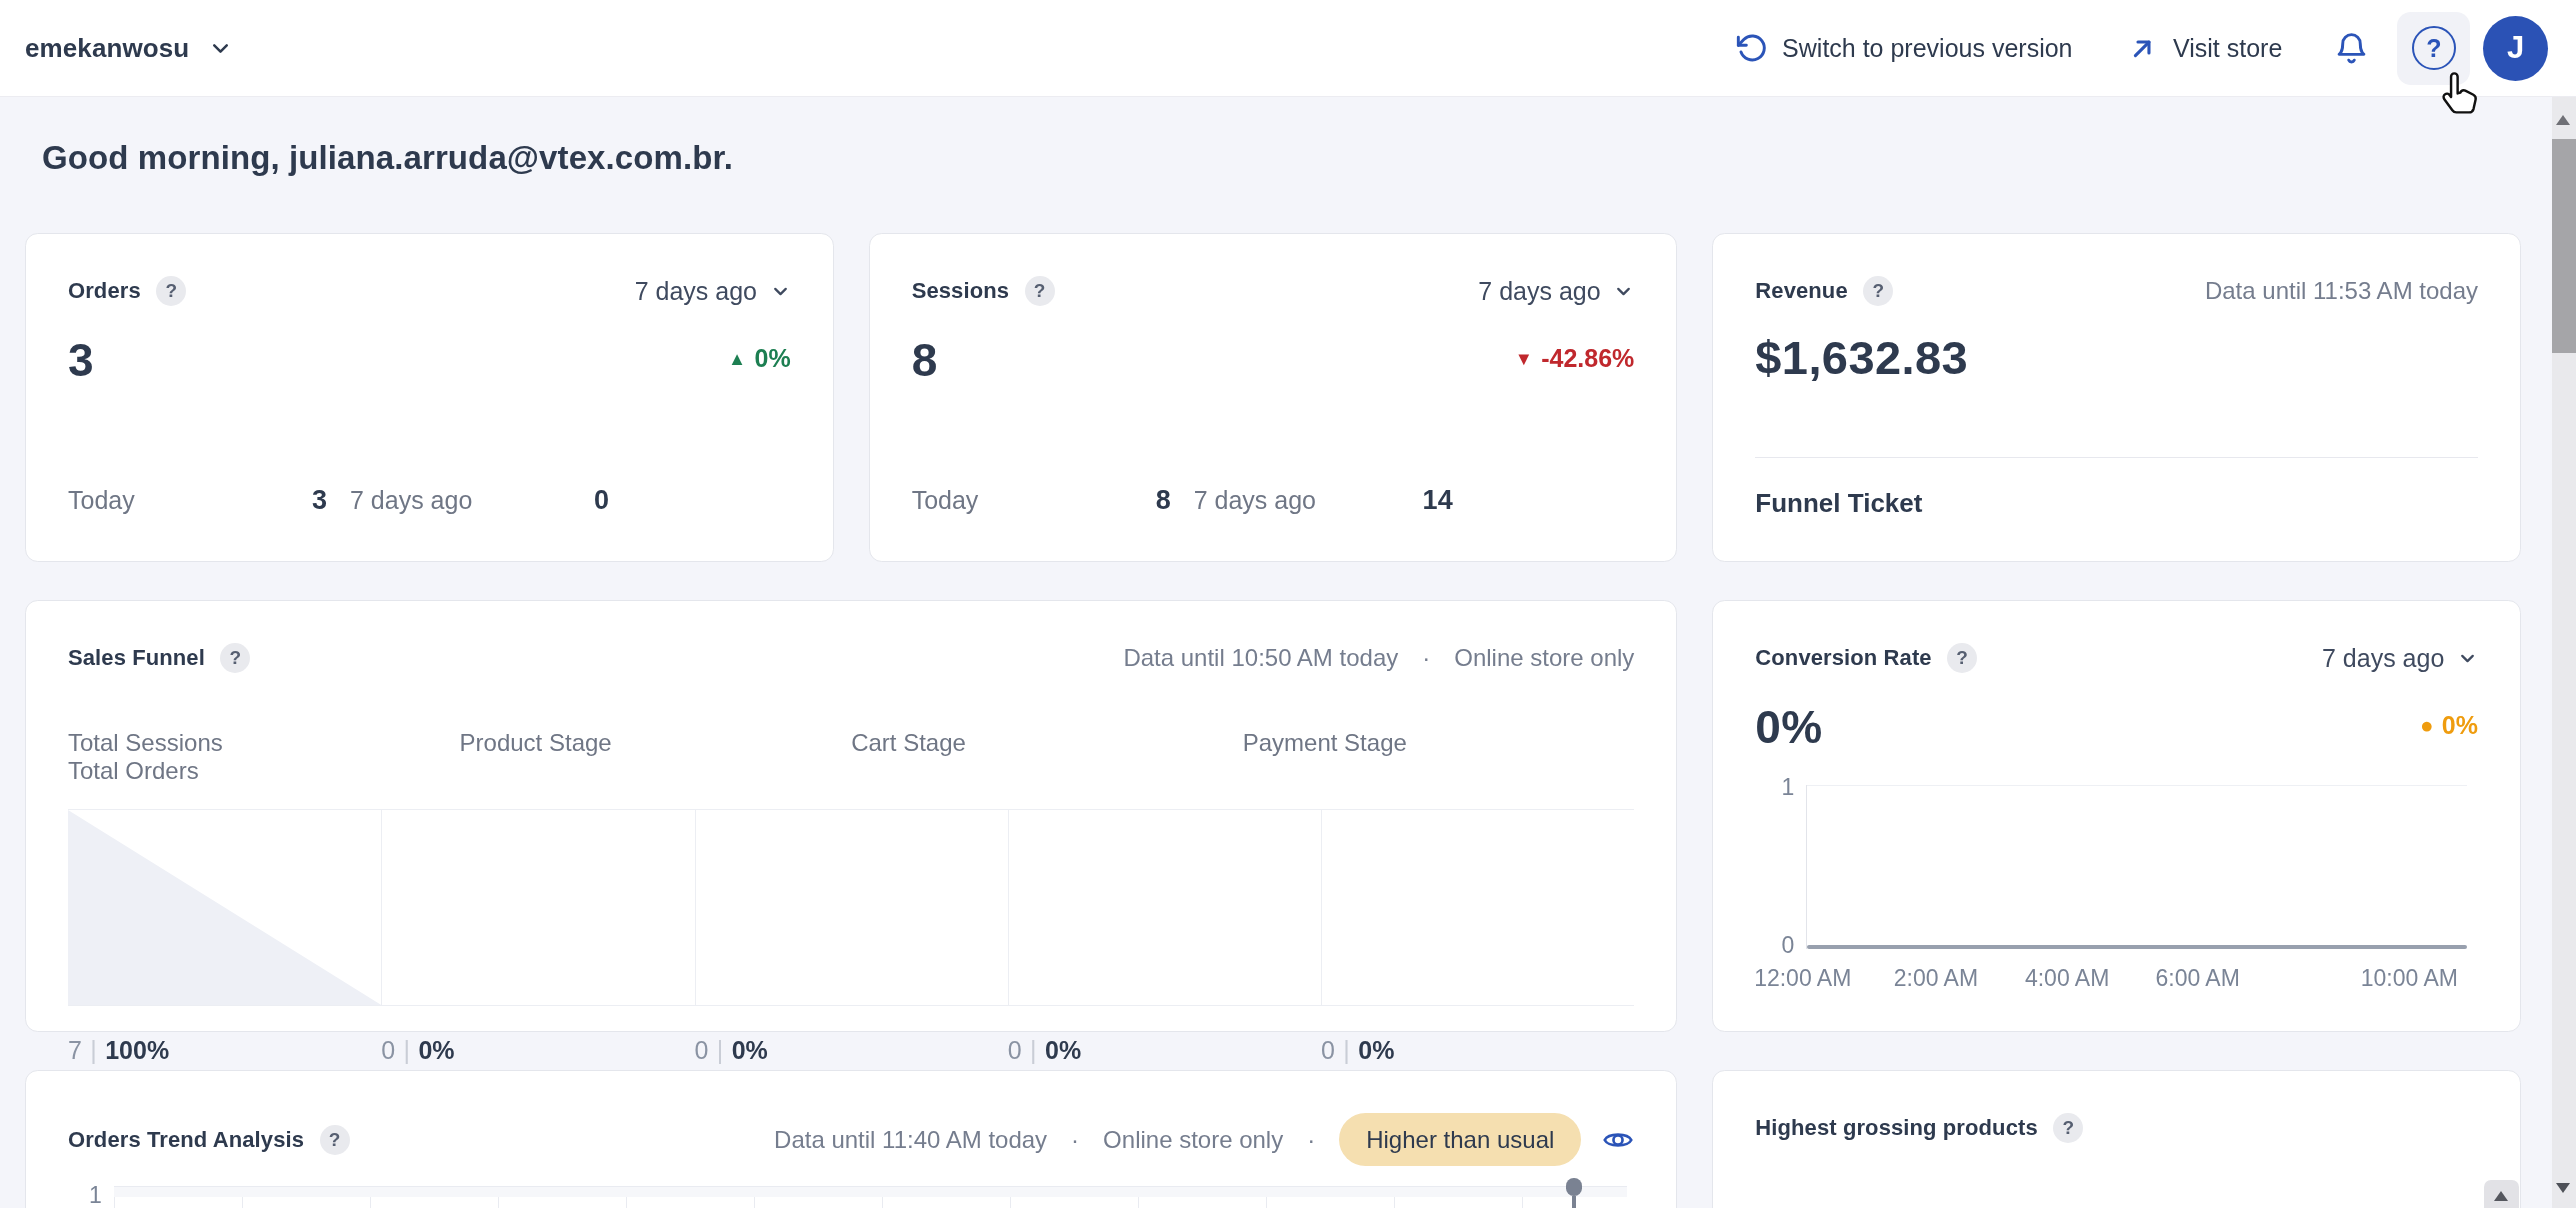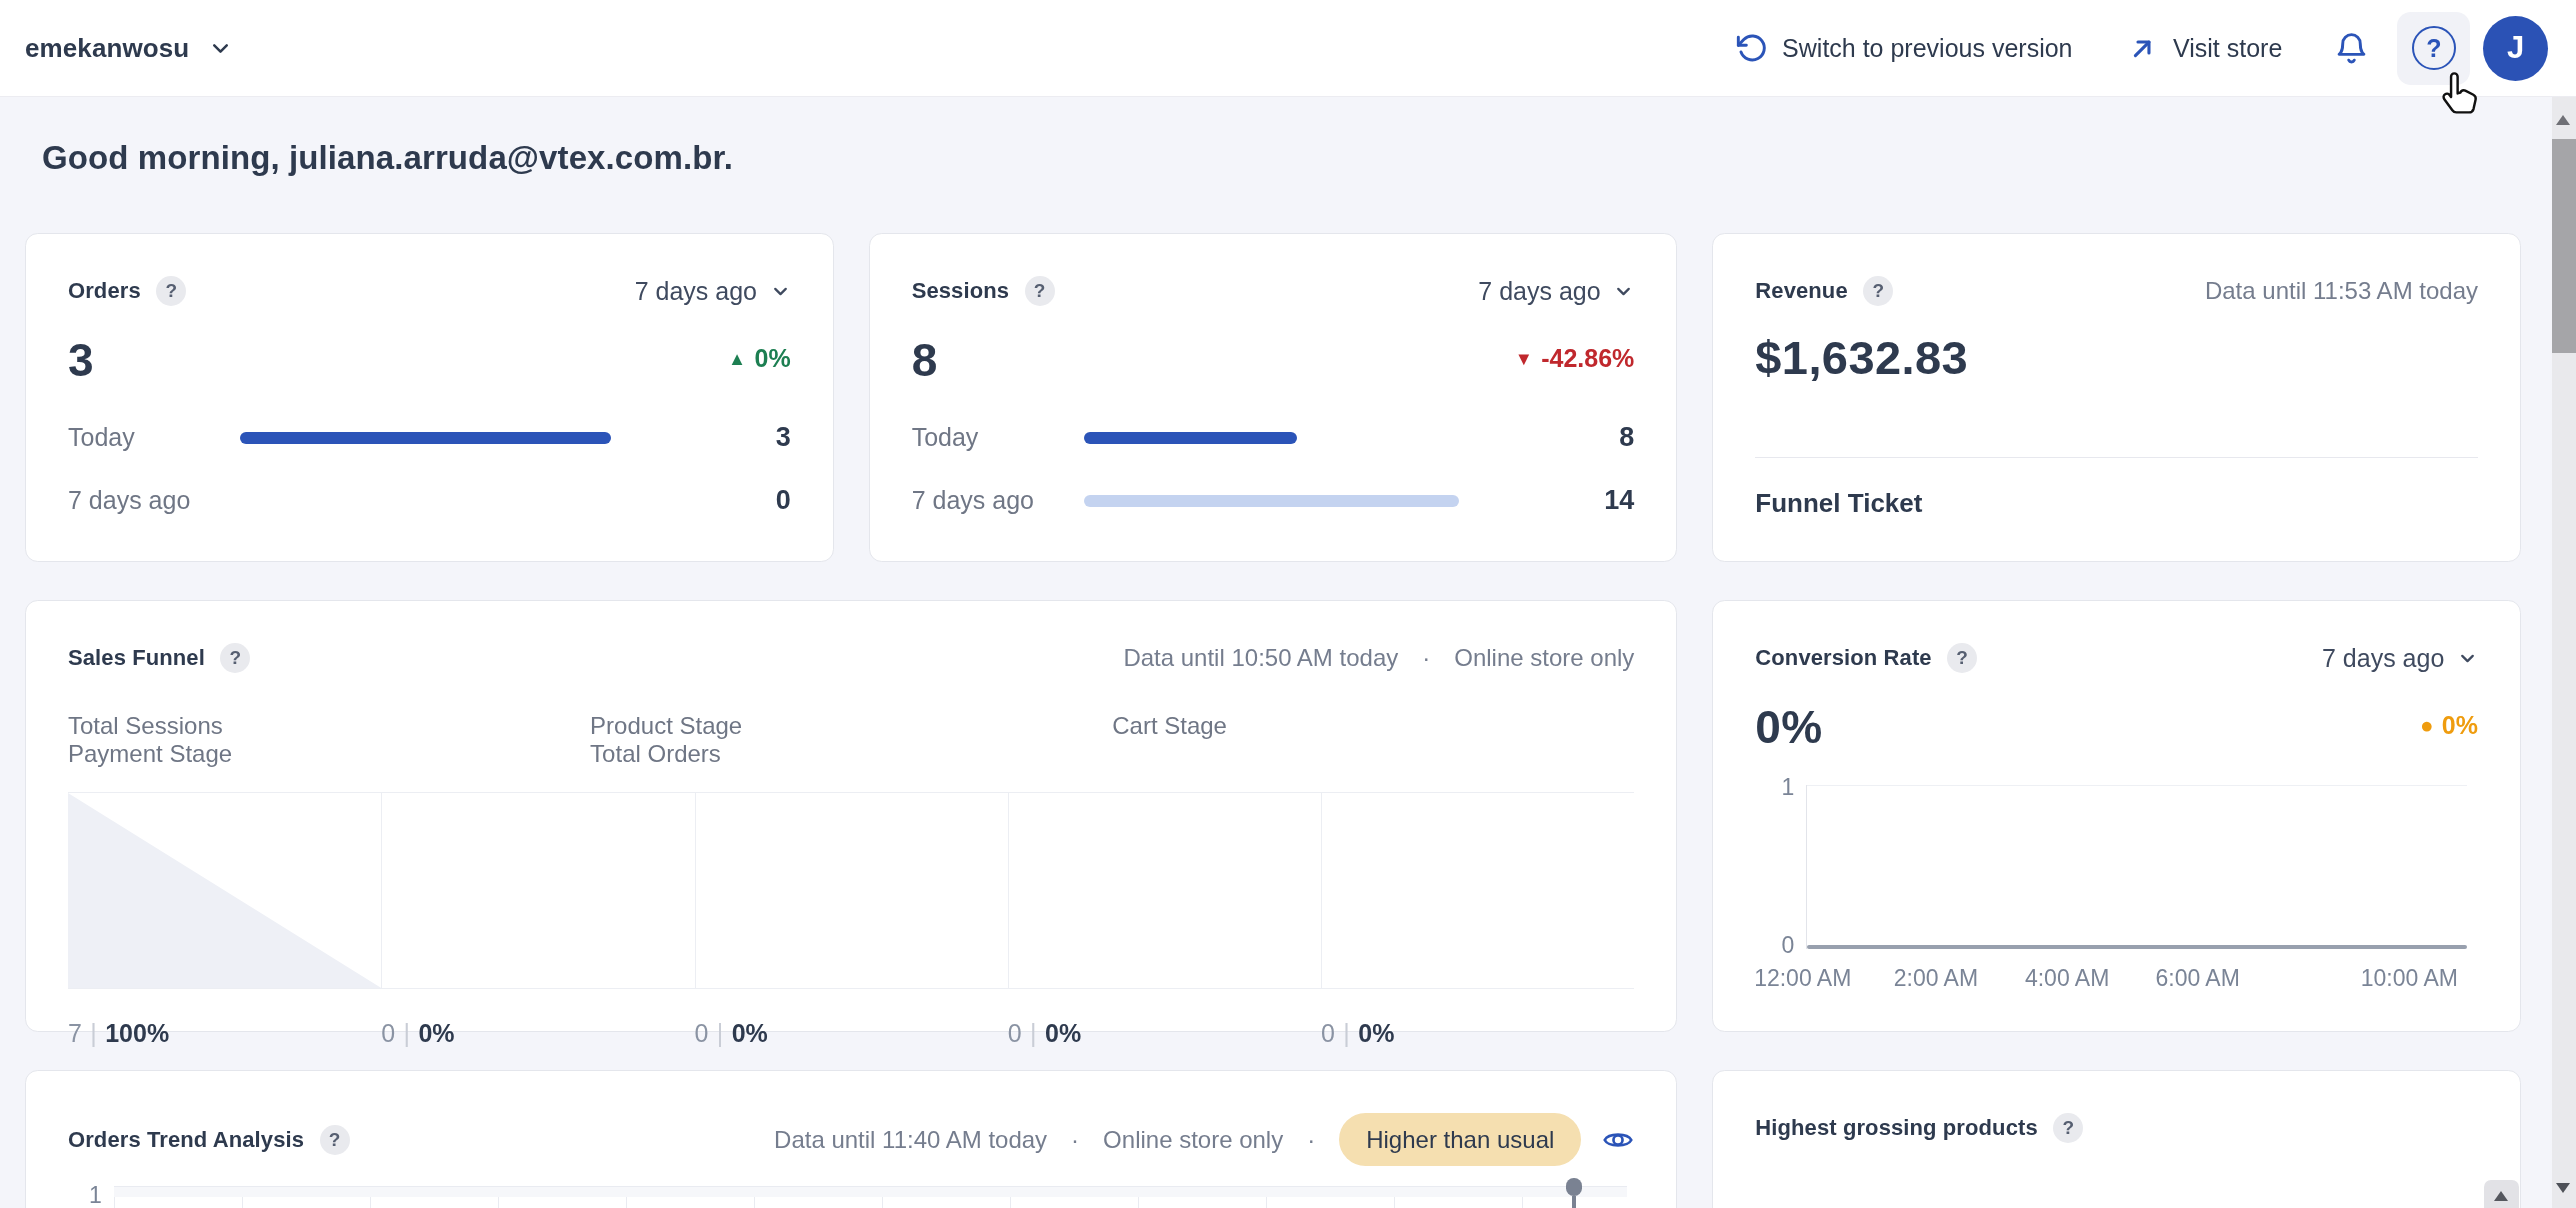--- a/index.html
+++ b/index.html
@@ -75,35 +75,35 @@
 
   .big-row { display:flex; align-items:flex-start; margin-top:27px; }
   .big-val { font-size:46px; font-weight:700; letter-spacing:0.4px; }
   .delta { margin-left:auto; margin-top:11.3px; font-size:25px; font-weight:700; display:flex; align-items:center; gap:8.4px; }
   .delta .tri { font-size:18.3px; }
   .delta.up { color:#1d7f52; }
   .delta.down { color:#c0282d; }
   .delta.neutral { color:#ef9c0e; }
   .delta.neutral .tri { font-size:22.5px; }
 
-  .compare { margin-top:auto; display:flex; flex-direction:column; gap:32px; padding-bottom:2.8px; }
+  .compare { margin-top:auto; display:flex; flex-direction:row; gap:23px; padding-bottom:2.8px; }
   .cmp-row { display:flex; align-items:center; }
   .cmp-label { width:172px; font-size:25px; color:#6f7685; flex:none; }
   .cmp-track { flex:1; height:12px; position:relative; margin-right:31px; }
   .cmp-bar { position:absolute; left:0; top:0; height:12px; border-radius:6.3px; }
   .cmp-val { width:56px; text-align:right; font-size:27px; font-weight:600; flex:none; }
 
   
   .rev-val { font-size:47px; font-weight:700; margin-top:24px; letter-spacing:0.4px; }
   .divider { height:1.4px; background:#e7e8ee; margin-top:auto; }
   .avg-label { font-size:26px; font-weight:600; margin-top:30px; }
   .avg-val { font-size:38px; font-weight:700; margin-top:22.5px; letter-spacing:0.4px; }
 
   
-  .funnel-cols { display:grid; grid-template-columns:repeat(3,1fr); margin-top:39px; }
+  .funnel-cols { display:grid; grid-template-columns:repeat(4,1fr); margin-top:56px; }
   .f-h { font-size:24px; color:#6f7685; }
   .funnel-chart {
     display:grid; grid-template-columns:repeat(5,1fr); height:197px; margin-top:24px;
     border-top:1.4px solid #eceef3; border-bottom:1.4px solid #eceef3;
   }
   .f-cell { border-left:1.4px solid #eceef3; }
   .f-cell:first-child { border-left:none; }
   .f-tri { width:100%; height:100%; background:#eef0f6; clip-path:polygon(0 0,100% 100%,0 100%); }
   .f-vals { display:grid; grid-template-columns:repeat(5,1fr); margin-top:30px; }
   .f-v { font-size:25px; color:#8a93a3; }

